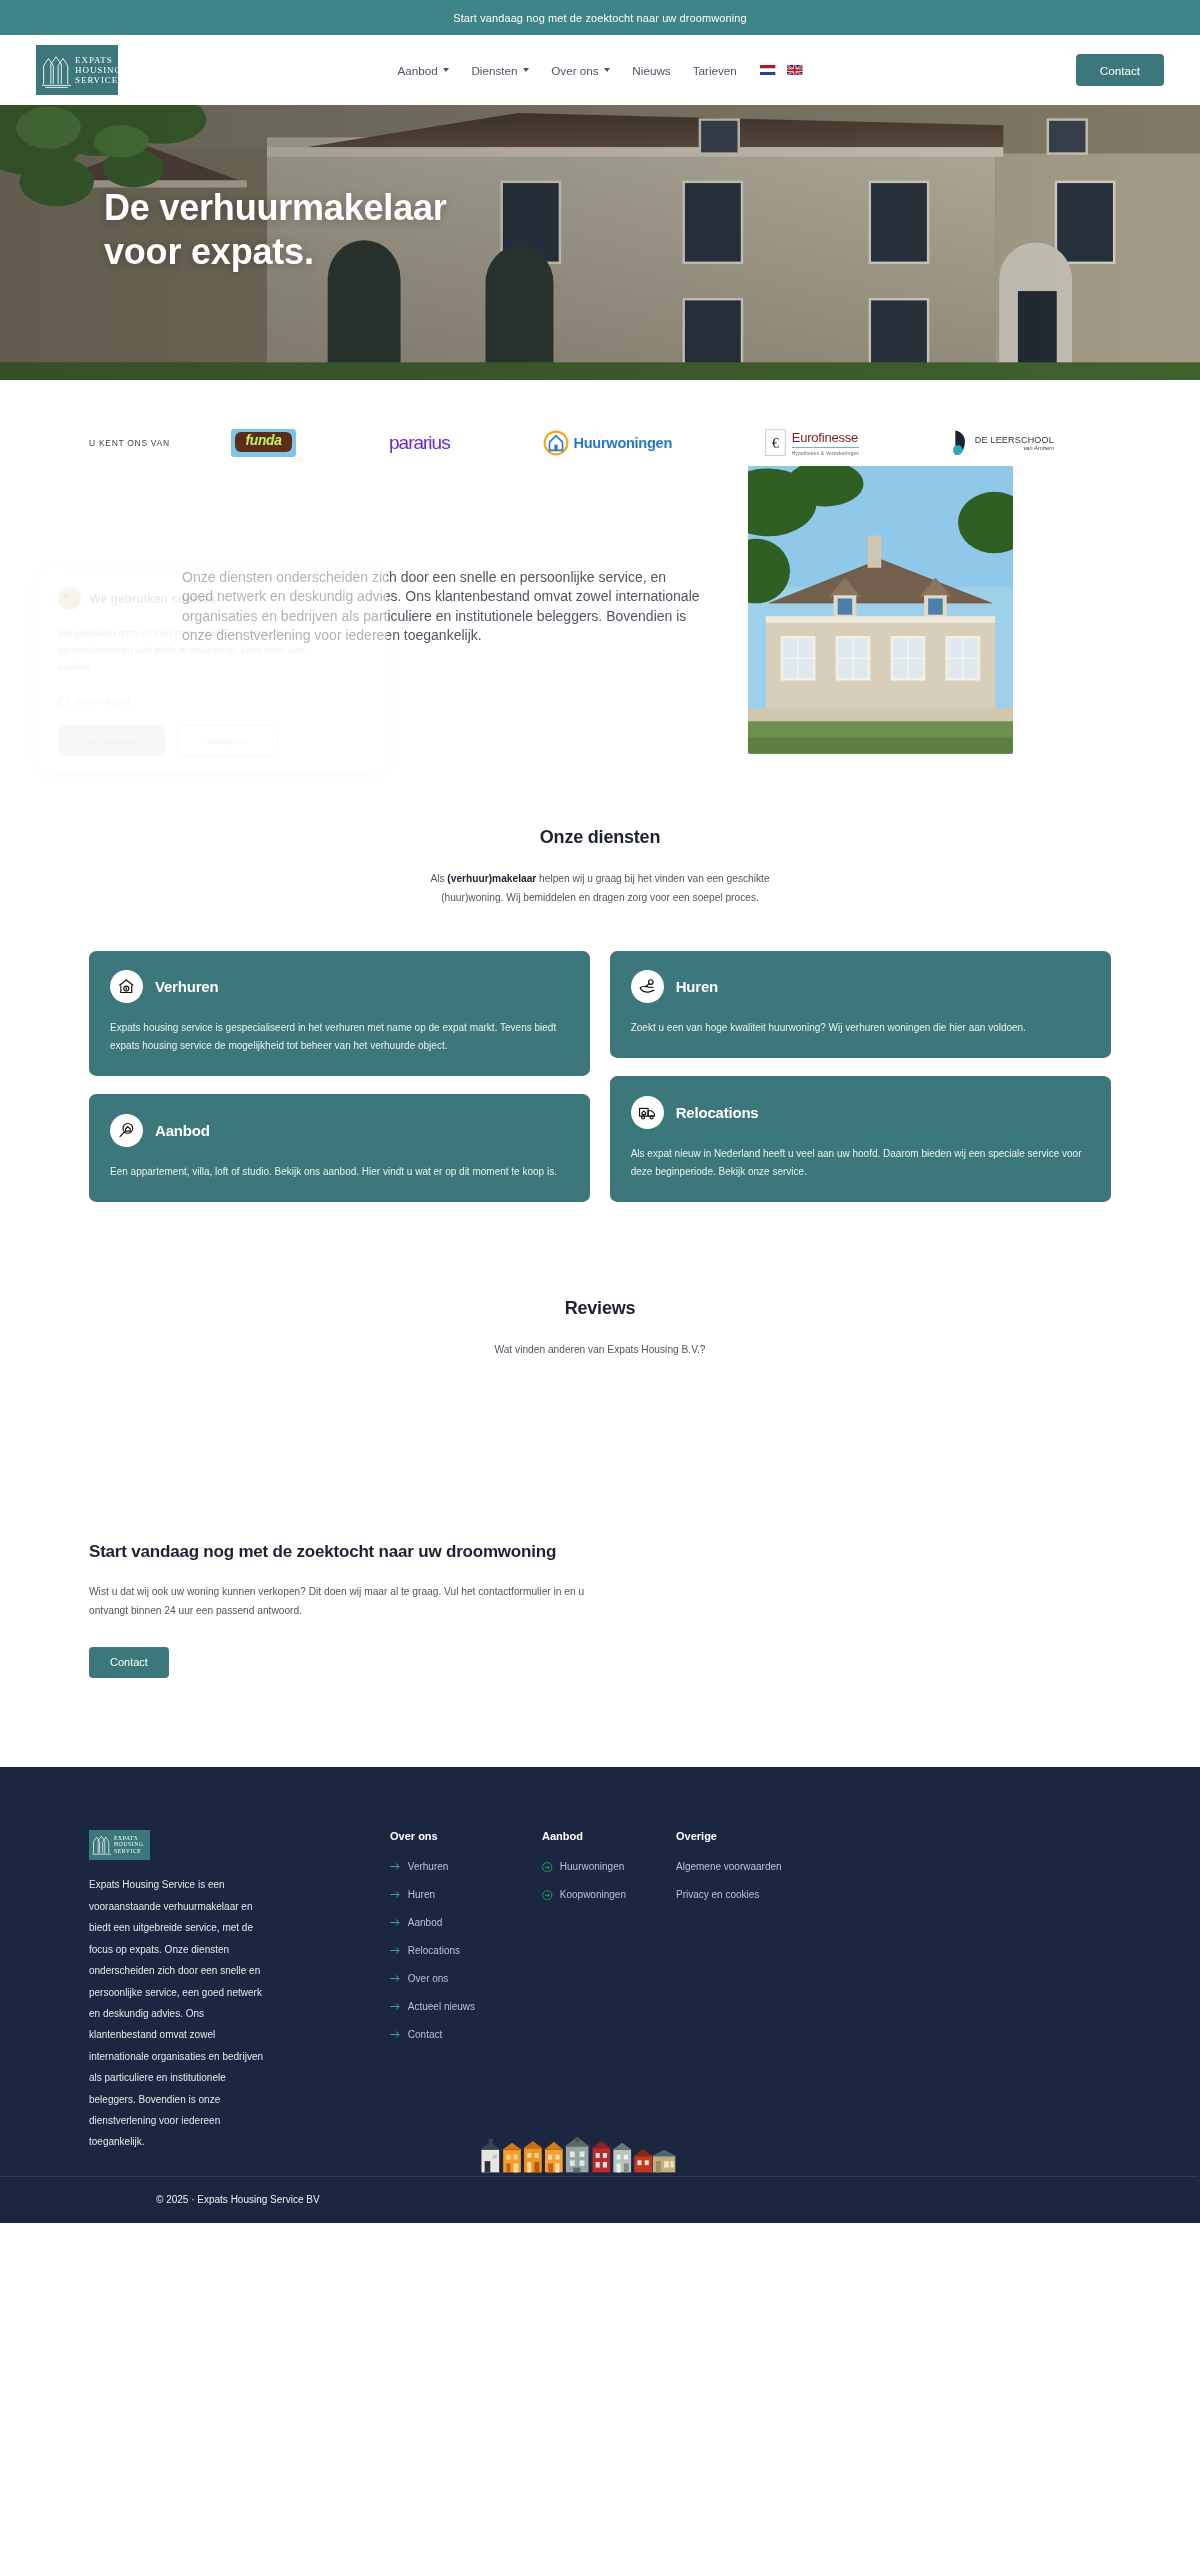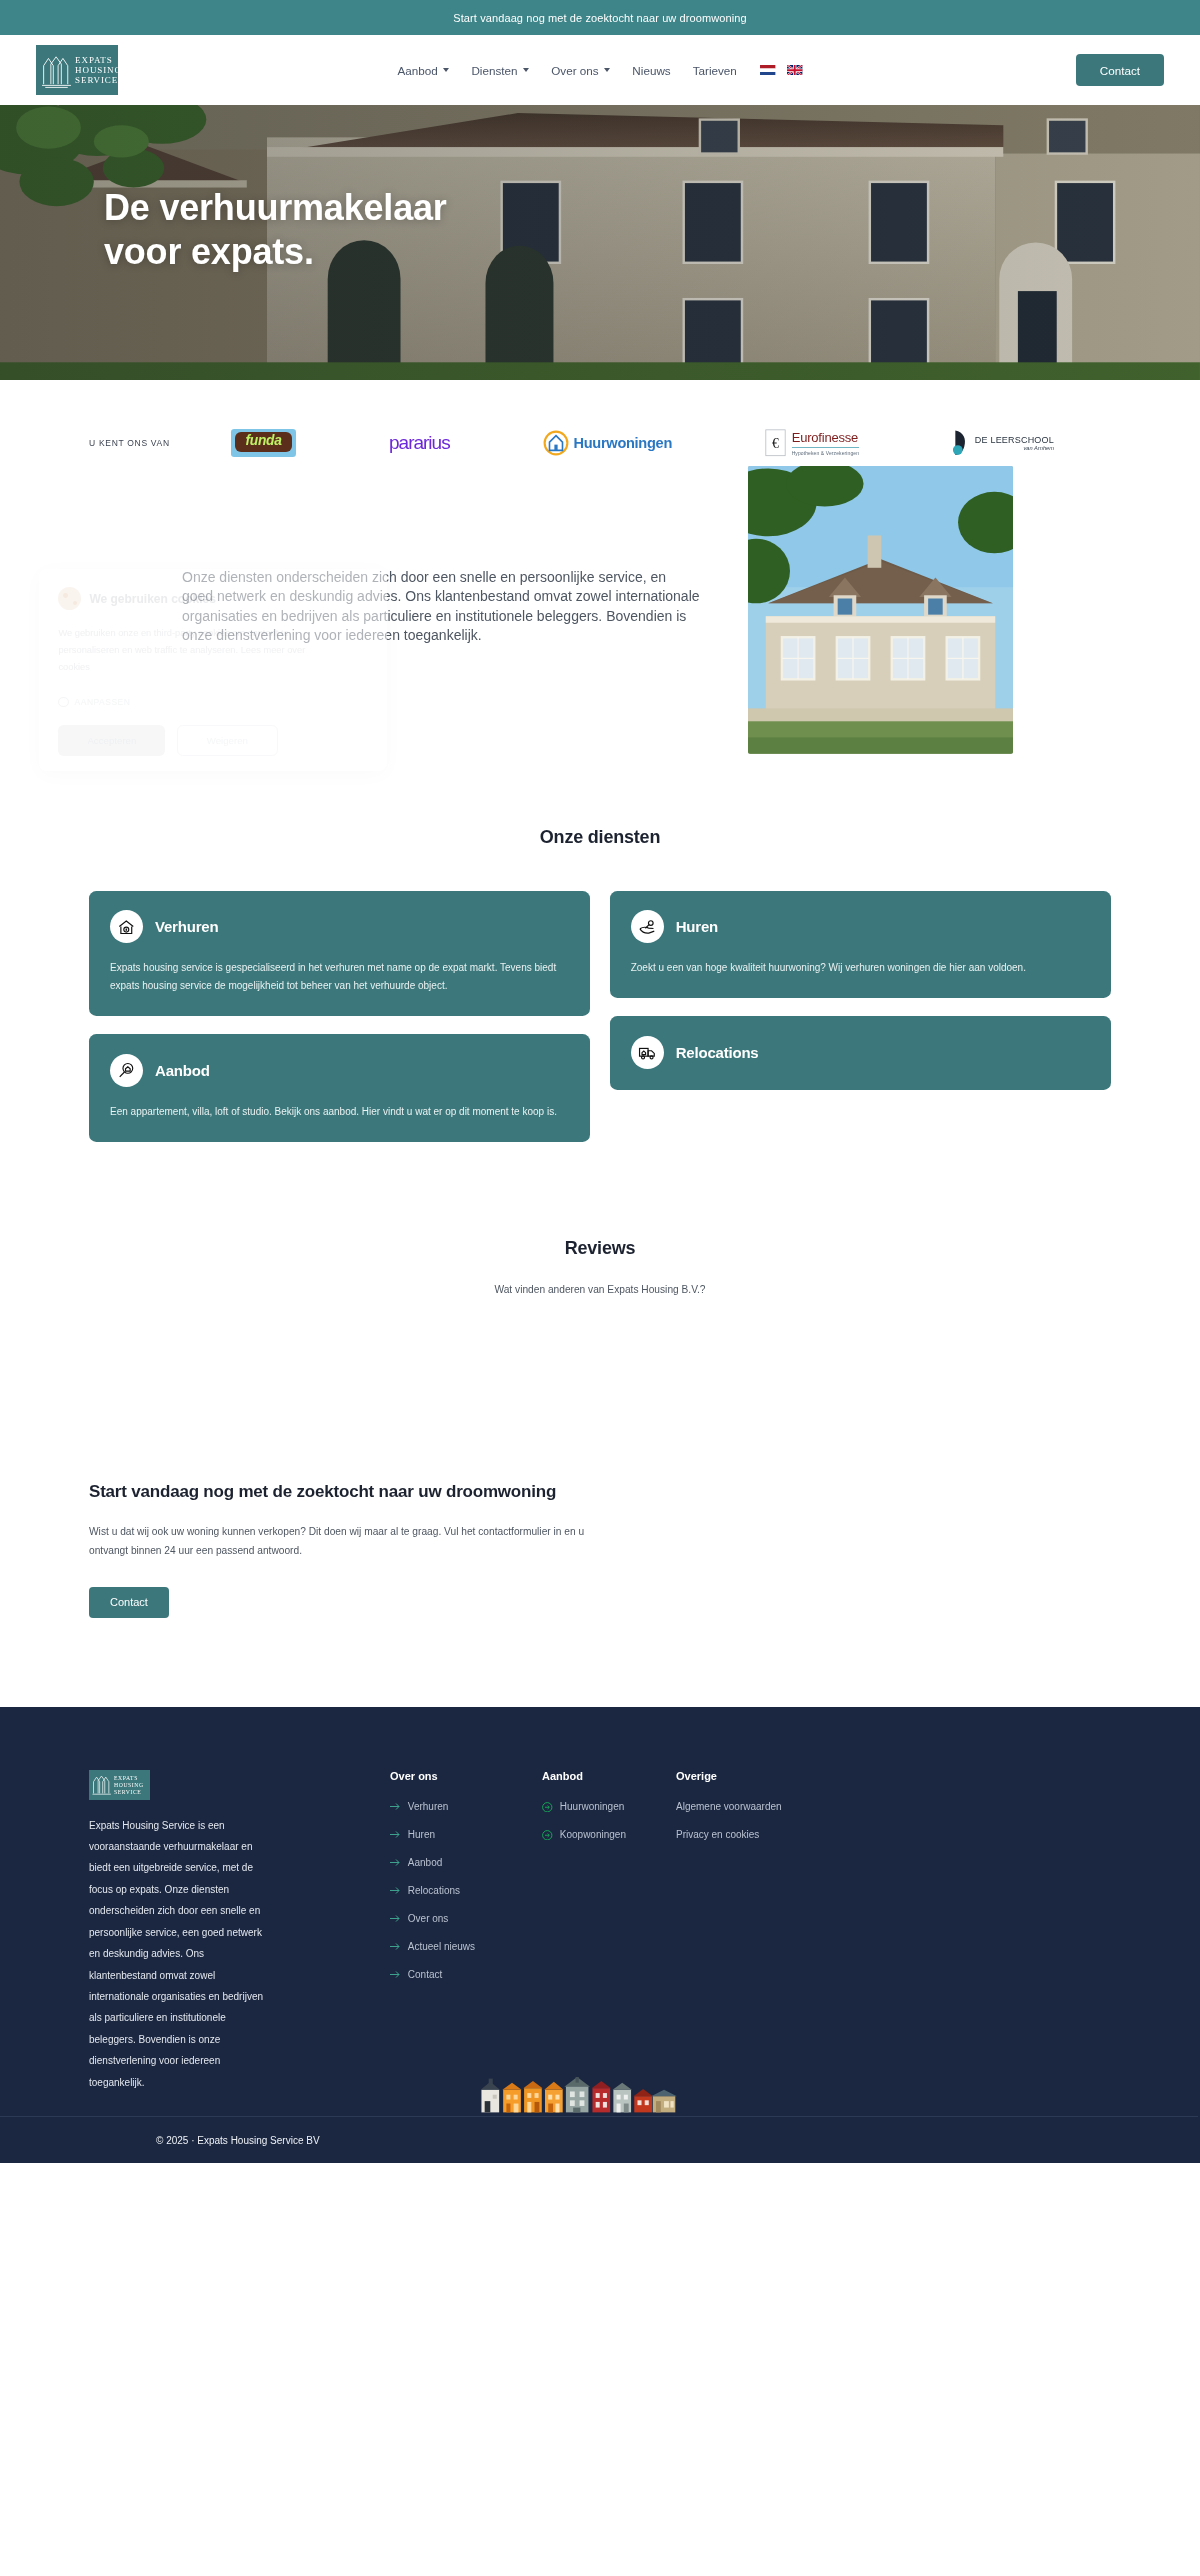--- a/index.html
+++ b/index.html
@@ -595,20 +595,23 @@
 
       <rect x="0" y="300" width="328" height="56" fill="#cfc7ae"></rect>
       <rect x="0" y="316" width="328" height="40" fill="#6e8f4e"></rect>
       <rect x="0" y="336" width="328" height="20" fill="#5c8042"></rect>
     </svg>
   </div>
 </section>
 
 <section class="diensten">
   <h2 class="sec-title">Onze diensten</h2>
+  <p class="sec-sub">
+    <span>Als </span><b>(verhuur)makelaar</b><span> helpen wij u graag bij het vinden van een geschikte (huur)woning. Wij bemiddelen en dragen zorg voor een soepel proces.</span>
+  </p>
 
   <div class="cards">
     <div class="col">
 
       <div class="card">
         <div class="card-head">
           <div class="card-icon">
             <svg width="18.6" height="18.6" viewBox="0 0 24 24" fill="none" stroke="#111" stroke-width="1.5">
               <path d="M3 11 L12 4 L21 11"></path>
               <path d="M5 11 V20 H19 V11"></path>
@@ -660,20 +663,21 @@
             <svg width="18.6" height="18.6" viewBox="0 0 24 24" fill="none" stroke="#111" stroke-width="1.5">
               <rect x="2" y="7" width="11" height="10"></rect>
               <path d="M13 10 h4.5 L21 13.5 V17 H13 Z"></path>
               <circle cx="6.5" cy="18.6" r="1.9"></circle>
               <circle cx="17.5" cy="18.6" r="1.9"></circle>
               <path d="M5.2 12.5 L7.5 10.3 L9.8 12.5 V15 H5.2 Z"></path>
             </svg>
           </div>
           <div class="card-title">Relocations</div>
         </div>
+        <div class="card-text">Als expat nieuw in Nederland heeft u veel aan uw hoofd. Daarom bieden wij een speciale service voor deze beginperiode. Bekijk onze service.</div>
       </div>
 
     </div>
   </div>
 </section>
 
 <section class="reviews">
   <h2 class="sec-title">Reviews</h2>
   <p class="sec-sub">Wat vinden anderen van Expats Housing B.V.?</p>
   <div class="reviews-slot"></div>

